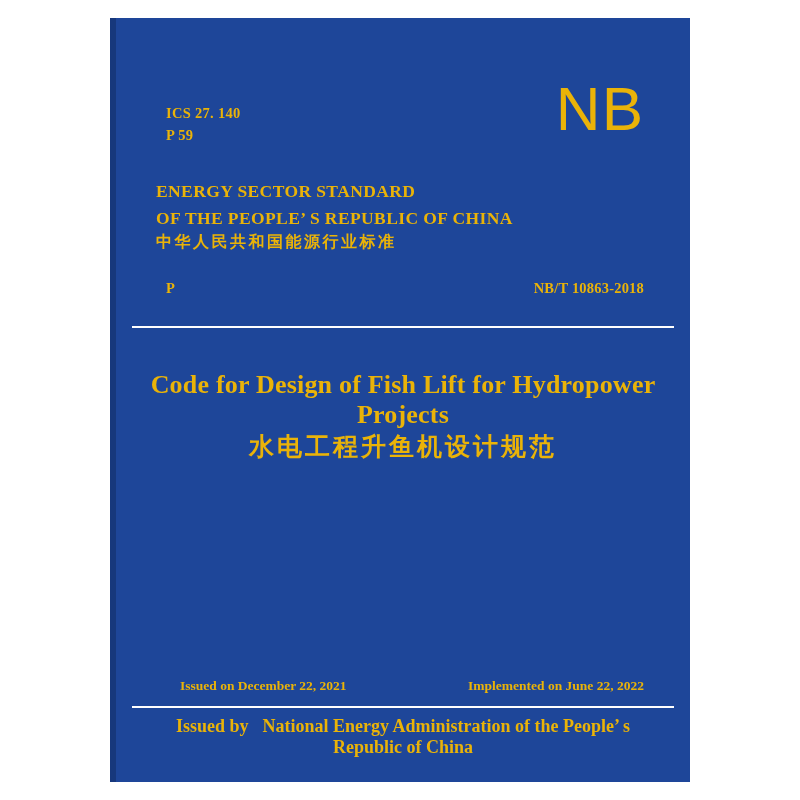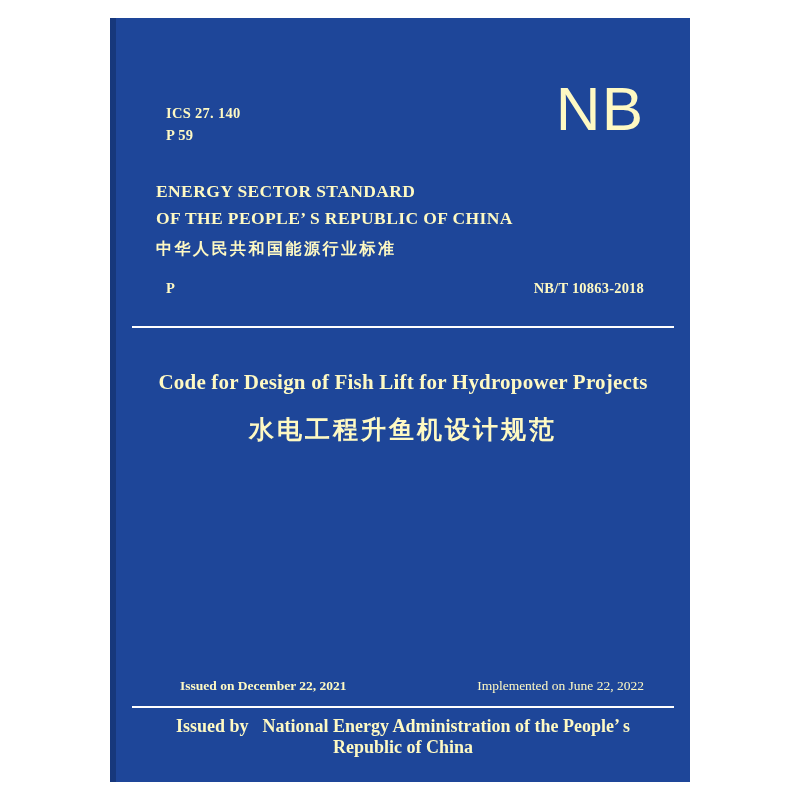--- a/index.html
+++ b/index.html
@@ -13,21 +13,21 @@
     font-family: "Liberation Serif", serif;
     overflow: hidden;
   }
   .page {
     position: absolute;
     left: 110px;
     top: 18px;
     width: 580px;
     height: 764px;
     background: #1e4699;
-    color: #fef9c3;
+    color: #eab308;
     box-sizing: border-box;
   }
   .spine {
     position: absolute;
     left: 0;
     top: 0;
     width: 6px;
     height: 100%;
     background: #17387c;
   }
@@ -75,21 +75,20 @@
     top: 160px;
     text-align: left;
   }
   .std-en1, .std-en2 {
     font-size: 17.5px;
     font-weight: bold;
     letter-spacing: 0.4px;
     line-height: 1.55;
   }
   .std-cn {
-    margin-top: 7px;
     font-size: 16px;
     font-weight: bold;
     letter-spacing: 2.5px;
     font-family: "DejaVu Sans", sans-serif;
   }
 
   .code-row {
     position: absolute;
     left: 50px;
     right: 46px;
@@ -122,26 +121,26 @@
   }
 
   .title-block {
     position: absolute;
     left: 30px;
     right: 30px;
     top: 352px;
     text-align: center;
   }
   .title-en {
-    font-size: 21px;
+    font-size: 26px;
     font-weight: bold;
     letter-spacing: 0.2px;
   }
   .title-cn {
-    margin-top: 18px;
+    margin-top: 0;
     font-size: 25px;
     font-weight: bold;
     letter-spacing: 3px;
     font-family: "DejaVu Sans", sans-serif;
   }
 
   .dates-row {
     position: absolute;
     left: 56px;
     right: 46px;
@@ -153,21 +152,21 @@
     left: 8px;
     top: 0;
     font-size: 13.5px;
     font-weight: bold;
   }
   .date-implemented {
     position: absolute;
     right: 0;
     top: 0;
     font-size: 13.5px;
-    font-weight: normal;
+    font-weight: bold;
   }
 
   .rule-bottom {
     position: absolute;
     left: 16px;
     right: 16px;
     top: 688px;
     height: 2px;
     background: #ffffff;
   }

